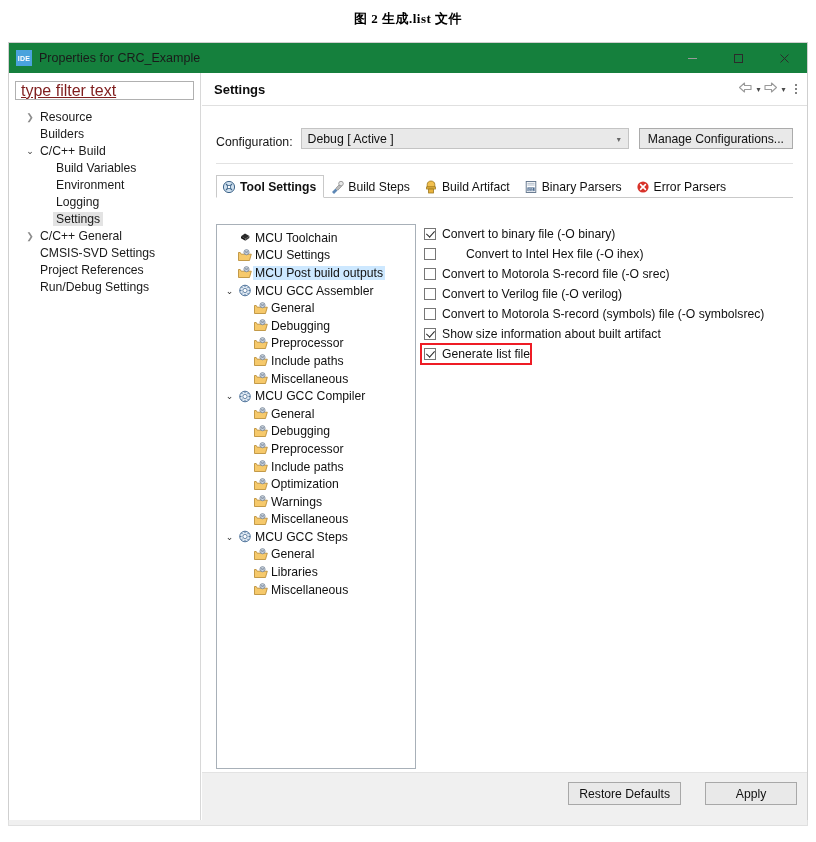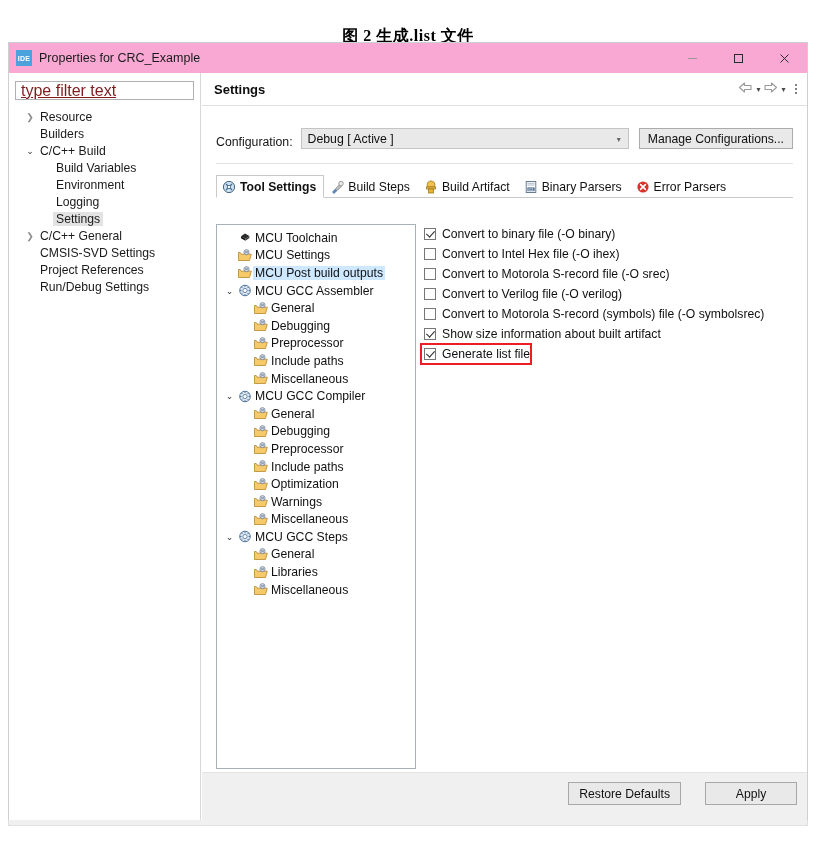--- a/index.html
+++ b/index.html
@@ -6,42 +6,42 @@
     margin: 0; padding: 0;
     width: 816px; height: 842px;
     background: #ffffff;
     font-family: "Liberation Sans", sans-serif;
     -webkit-font-smoothing: antialiased;
   }
   .page { position: relative; width: 816px; height: 842px; overflow: hidden; background:#fff; }
 
   
   .caption {
-    position: absolute; left: 0; top: 26px; width: 816px;
+    position: absolute; left: 0; top: 10px; width: 816px;
     text-align: center;
     font-family: "Liberation Serif", serif;
     font-weight: bold;
-    font-size: 16px;
+    font-size: 13px;
     color: #000;
     letter-spacing: 0.5px;
   }
 
   
   .window {
     position: absolute;
     left: 8px; top: 42px;
     width: 800px; height: 784px;
     background: #ffffff;
     border: 1px solid #cfcfcf;
     box-sizing: border-box;
   }
   .titlebar {
     position: relative;
     height: 30px;
-    background: #f9a8d4;
+    background: #15803d;
     display: flex; align-items: center;
   }
   .ide-icon {
     width: 16px; height: 16px;
     margin-left: 7px;
     background: #4aa3dd;
     color: #ffffff;
     font-size: 7px;
     font-weight: bold;
     display: flex; align-items: center; justify-content: center;
@@ -694,21 +694,21 @@
                     </svg>
                   </span>
                   <span class="tlabel">Miscellaneous</span>
                 </div>
               </div>
             <div class="opts" id="option-list">
                 <div class="optrow" style="position: relative;">
                   <span class="cbox checked"></span>
                   <span>Convert to binary file (-O binary)</span>
                 </div>
-                <div class="optrow" style="position: relative;">
+                <div class="optrow" style="position: relative; gap: 24px;">
                   <span class="cbox"></span>
                   <span>Convert to Intel Hex file (-O ihex)</span>
                 </div>
                 <div class="optrow" style="position: relative;">
                   <span class="cbox"></span>
                   <span>Convert to Motorola S-record file (-O srec)</span>
                 </div>
                 <div class="optrow" style="position: relative;">
                   <span class="cbox"></span>
                   <span>Convert to Verilog file (-O verilog)</span>

